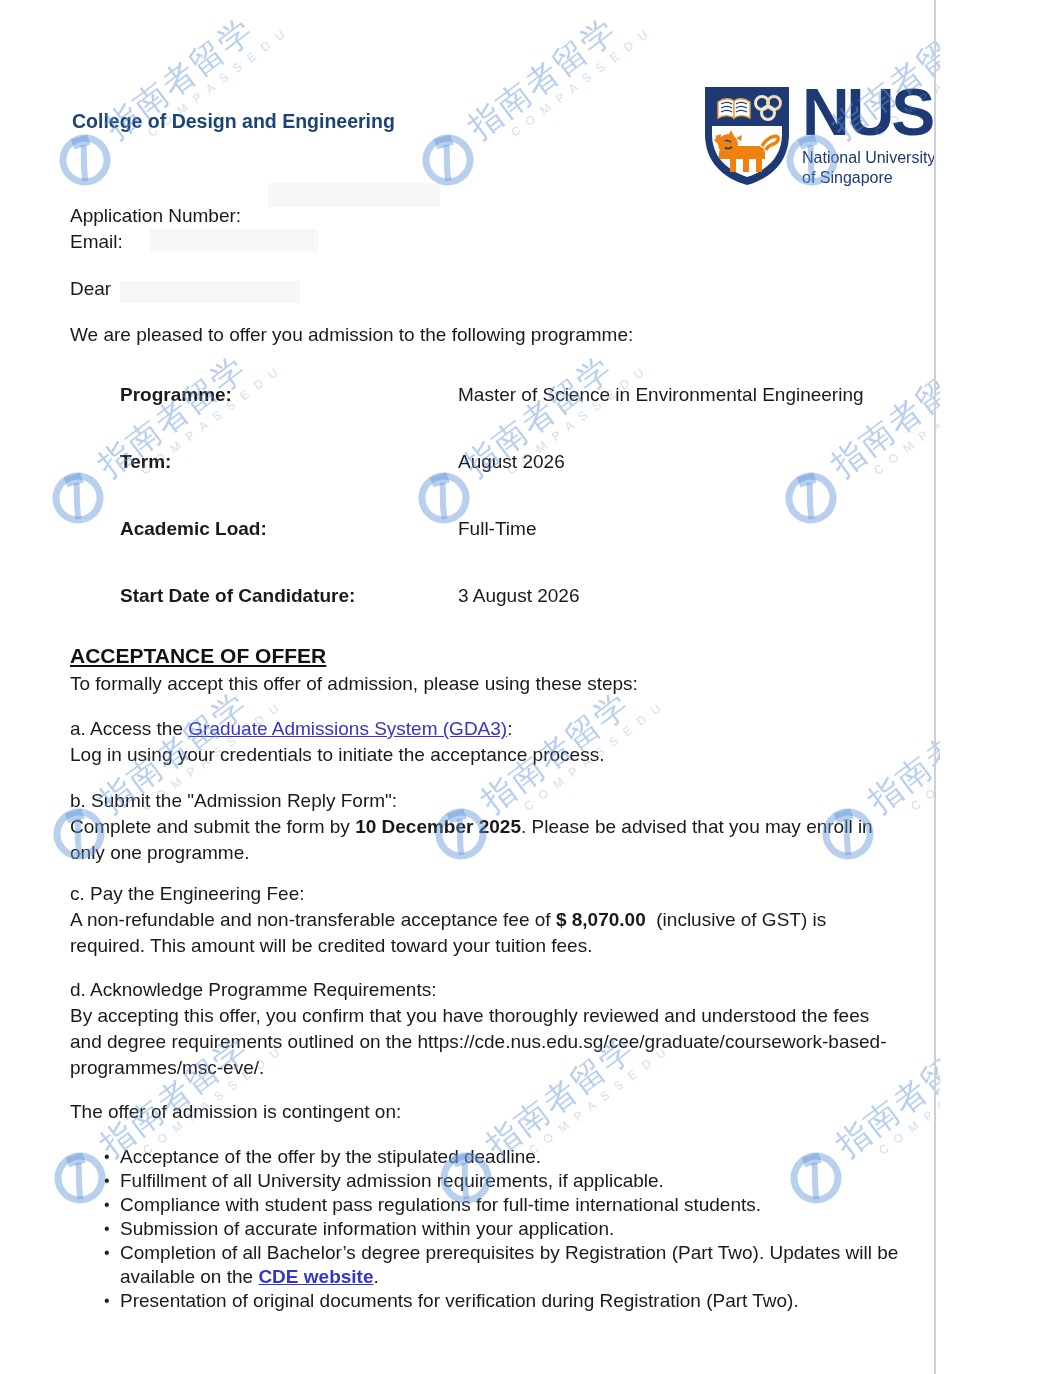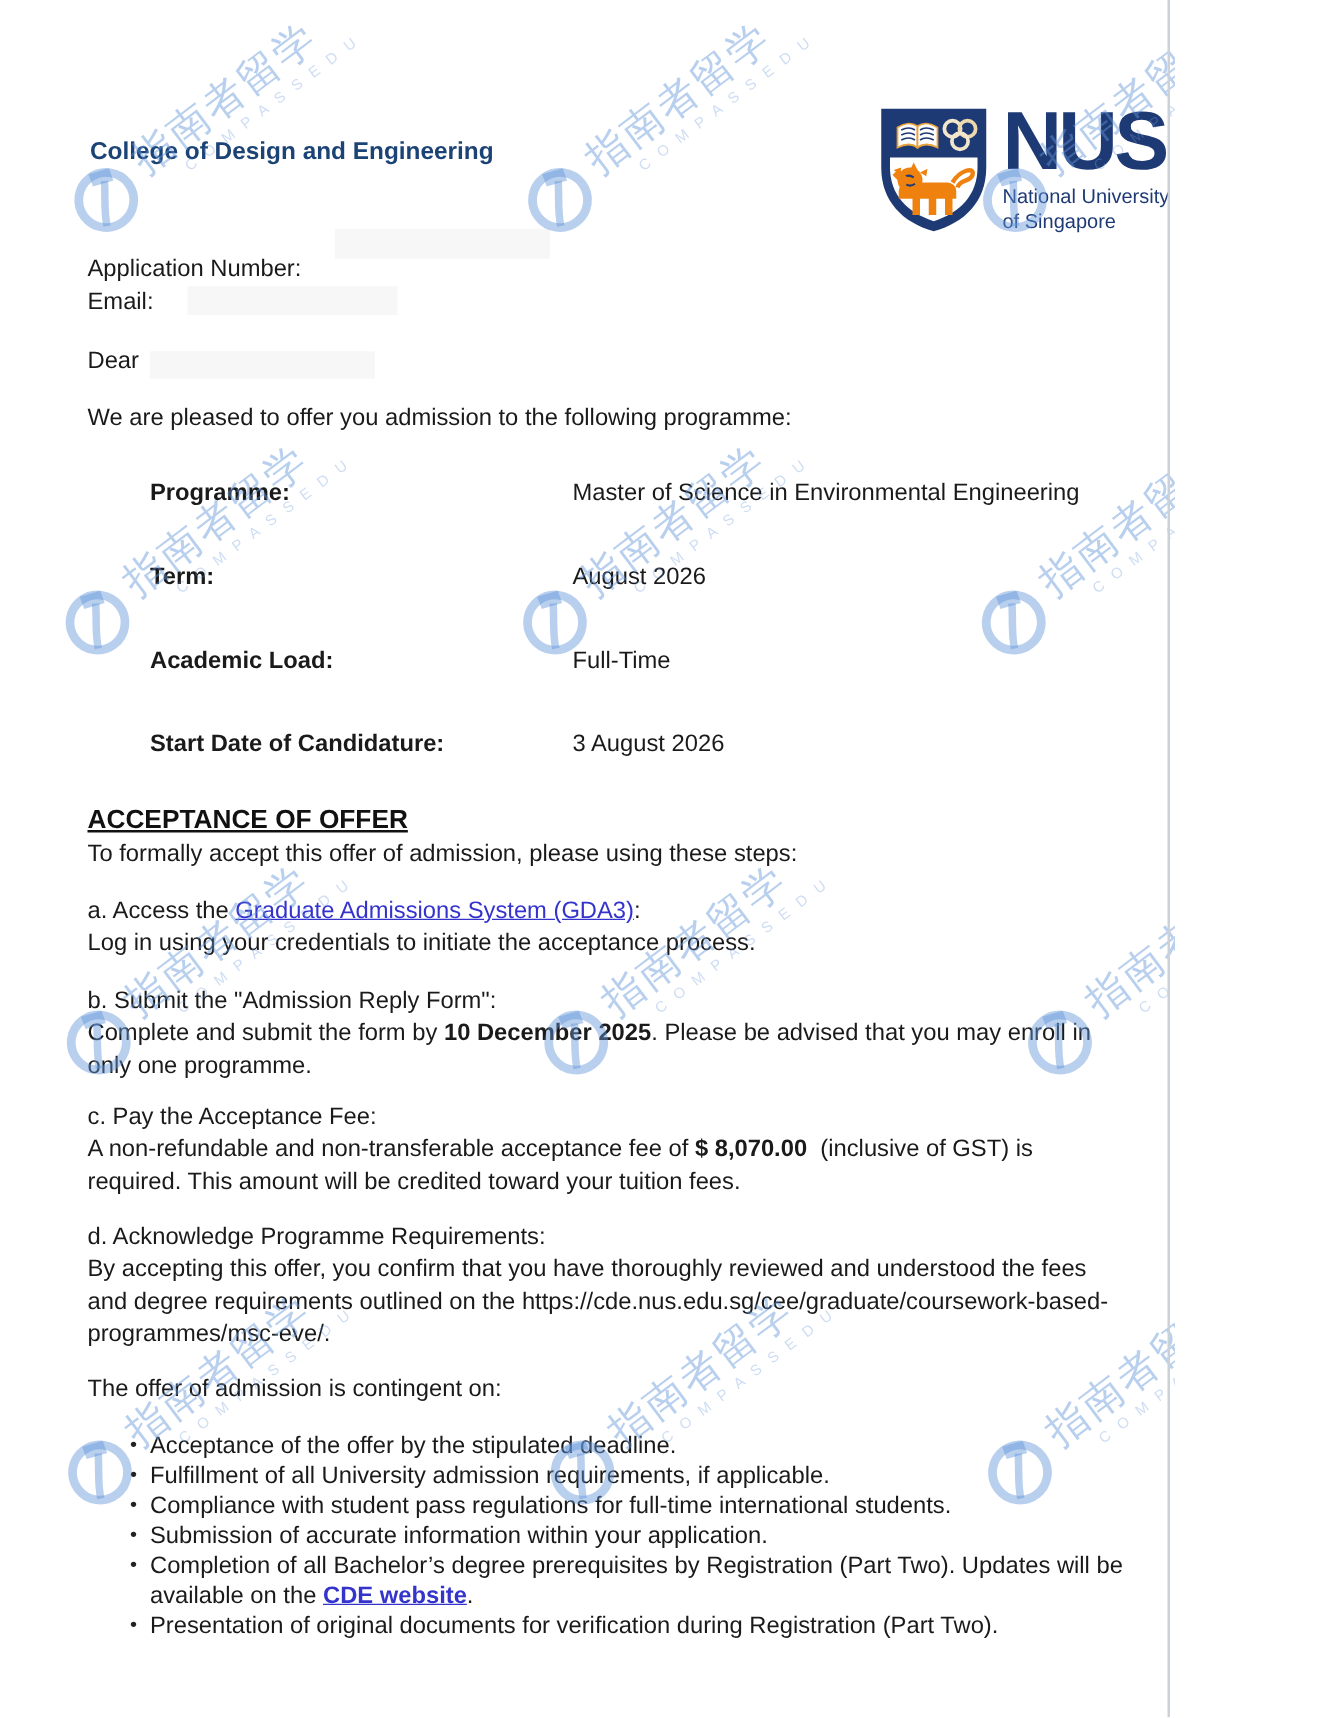--- a/index.html
+++ b/index.html
@@ -99,21 +99,21 @@
     <div class="acc-heading">ACCEPTANCE OF OFFER</div>
     <div class="acc-intro">To formally accept this offer of admission, please using these steps:</div>
 
     <div class="para step-a"><span>a. Access the </span><a class="doc-link">Graduate Admissions System (GDA3)</a><span>:
 Log in using your credentials to initiate the acceptance process.</span></div>
 
     <div class="para step-b"><span>b. Submit the "Admission Reply Form":
 Complete and submit the form by </span><b>10 December 2025</b><span>. Please be advised that you may enroll in
 only one programme.</span></div>
 
-    <div class="para step-c"><span>c. Pay the Acceptance Fee:
+    <div class="para step-c"><span>c. Pay the Engineering Fee:
 A non-refundable and non-transferable acceptance fee of </span><b>$ 8,070.00</b><span>  (inclusive of GST) is
 required. This amount will be credited toward your tuition fees.</span></div>
 
     <div class="para step-d">d. Acknowledge Programme Requirements:
 By accepting this offer, you confirm that you have thoroughly reviewed and understood the fees
 and degree requirements outlined on the https://cde.nus.edu.sg/cee/graduate/coursework-based-
 programmes/msc-eve/.</div>
 
     <div class="contingent-line">The offer of admission is contingent on:</div>
 

